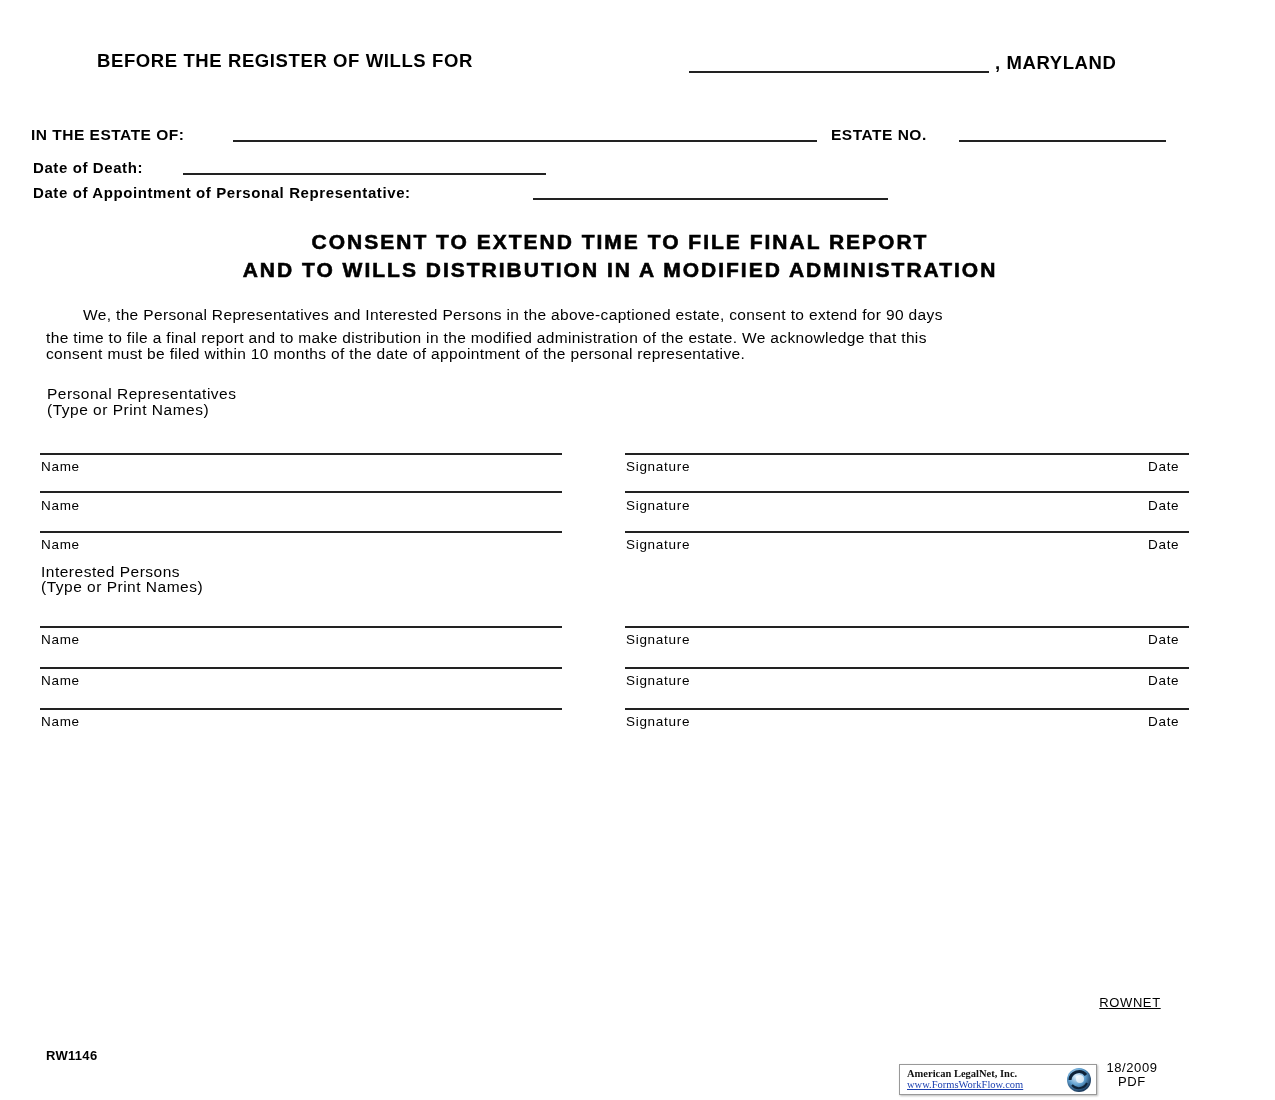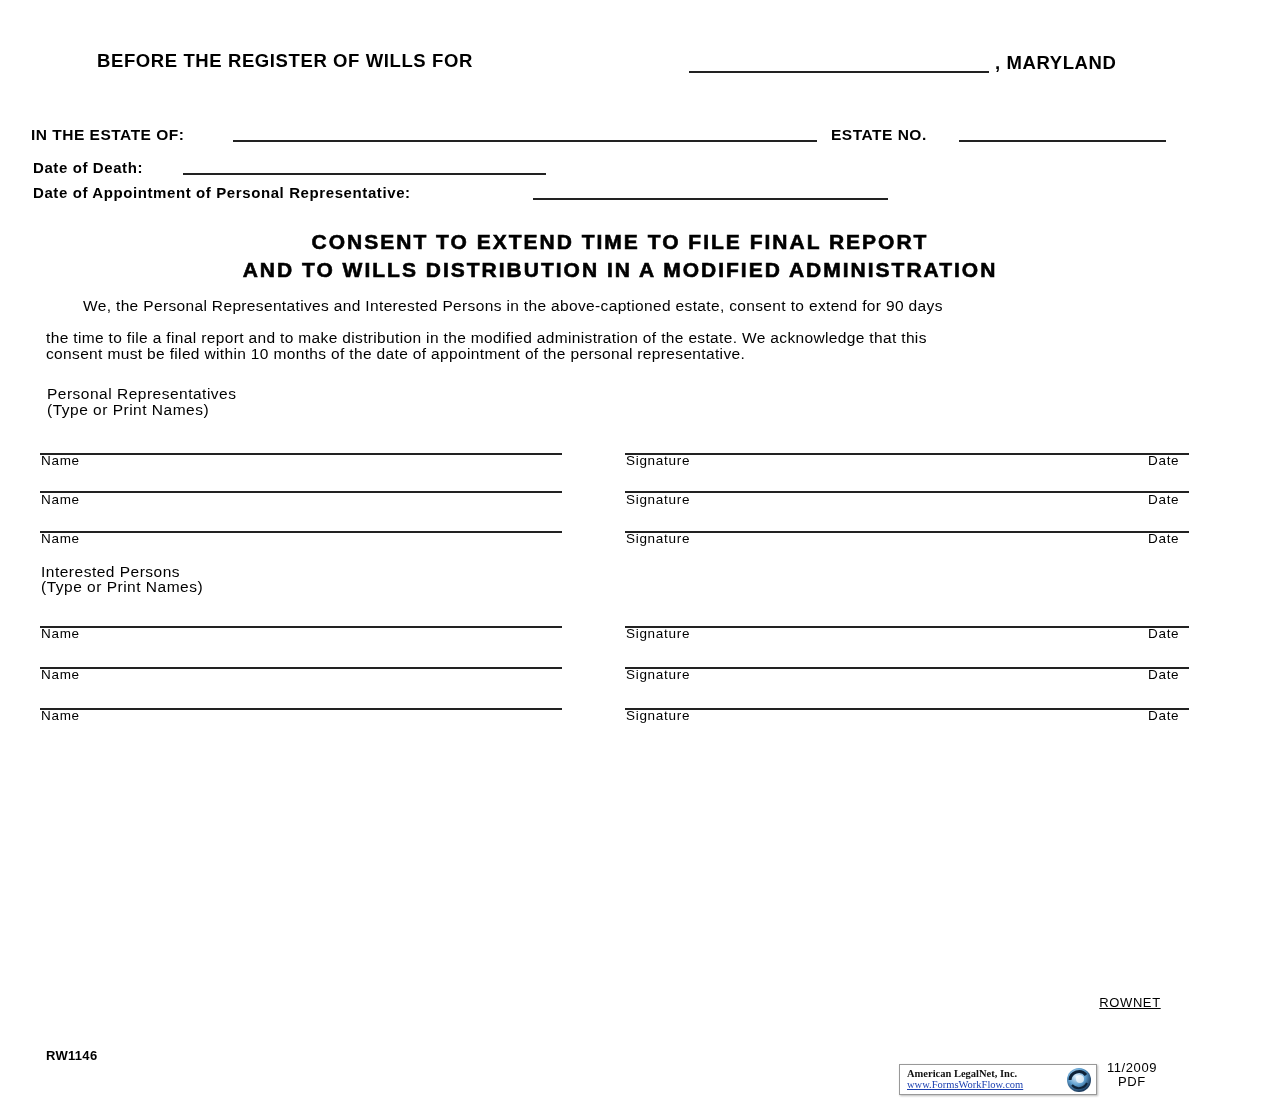--- a/index.html
+++ b/index.html
@@ -7,21 +7,21 @@
            font-family: "Liberation Sans", "DejaVu Sans", sans-serif; color: #000; }
     .abs { position: absolute; white-space: nowrap; }
     .blank { position: absolute; border-bottom: 2px solid #222; height: 0; }
     .hdr { font-size: 18.5px; font-weight: bold; letter-spacing: 0.6px; }
     .cap-bold { font-size: 15.5px; font-weight: bold; letter-spacing: 0.5px; }
     .sm-bold { font-size: 15px; font-weight: bold; letter-spacing: 0.6px; }
     .title { font-size: 21px; font-weight: 900; letter-spacing: 2px; width: 1240px; left: 0; text-align: center; -webkit-text-stroke: 0.6px #000; }
     .para { font-size: 15.5px; line-height: 16px; letter-spacing: 0.35px; }
     .section-label { font-size: 15.5px; letter-spacing: 0.5px; line-height: 16px; }
     .sigline { position: absolute; border-top: 2px solid #222; height: 0; }
-    .lbl { position: absolute; font-size: 13.5px; letter-spacing: 0.7px; }
+    .lbl { position: absolute; font-size: 13.5px; letter-spacing: 0.7px; margin-top: 6px; }
     .footer-code { font-size: 13px; font-weight: bold; letter-spacing: 0.3px; padding-left: 8px; }
     .footer-right { font-size: 13px; letter-spacing: 0.6px; text-align: center; line-height: 13px; }
     .logo-box { position: absolute; left: 899px; top: 1064px; width: 196px; height: 29px;
                 border: 1px solid #999; border-radius: 0; background: #fff; box-shadow: 1px 1px 2px #bbb; }
     .logo-name { position: absolute; left: 7px; top: 3px; font-family: "Liberation Serif", serif;
                  font-size: 10.5px; font-weight: bold; color: #111; }
     .logo-url { position: absolute; left: 7px; top: 14px; font-family: "Liberation Serif", serif;
                 font-size: 10.5px; color: #1a3fb0; text-decoration: underline; }
     .logo-globe { position: absolute; right: 4px; top: 2px; width: 26px; height: 26px; }
   </style>
@@ -39,21 +39,21 @@
 
 <div class="abs sm-bold" style="left:33px; top:159px;">Date of Death:</div>
 <div class="blank" style="left:183px; top:173px; width:363px;"><span></span></div>
 
 <div class="abs sm-bold" style="left:33px; top:184px;">Date of Appointment of Personal Representative:</div>
 <div class="blank" style="left:533px; top:198px; width:355px;"><span></span></div>
 
 <div class="abs title" style="top:230px;">CONSENT TO EXTEND TIME TO FILE FINAL REPORT</div>
 <div class="abs title" style="top:258px;">AND TO WILLS DISTRIBUTION IN A MODIFIED ADMINISTRATION</div>
 
-<div class="abs para" style="left:83px; top:298px;">We, the Personal Representatives and Interested Persons in the above-captioned estate, consent to extend for 90 days</div>
+<div class="abs para" style="left:83px; top:307px;">We, the Personal Representatives and Interested Persons in the above-captioned estate, consent to extend for 90 days</div>
 <div class="abs para" style="left:46px; top:330px;">the time to file a final report and to make distribution in the modified administration of the estate.  We acknowledge that this</div>
 <div class="abs para" style="left:46px; top:346px;">consent must be filed within 10 months of the date of appointment of the personal representative.</div>
 
 <div class="abs section-label" style="left:47px; top:386px;">Personal Representatives</div>
 <div class="abs section-label" style="left:47px; top:402px;">(Type or Print Names)</div>
 
 <div class="sigline" style="left:40px; top:453px; width:522px;"></div>
 <div class="lbl" style="left:41px; top:453px;">Name</div>
 <div class="sigline" style="left:625px; top:453px; width:564px;"></div>
 <div class="lbl" style="left:626px; top:453px;">Signature</div>
@@ -88,21 +88,21 @@
 
 <div class="sigline" style="left:40px; top:708px; width:522px;"></div>
 <div class="lbl" style="left:41px; top:708px;">Name</div>
 <div class="sigline" style="left:625px; top:708px; width:564px;"></div>
 <div class="lbl" style="left:626px; top:708px;">Signature</div>
 <div class="lbl" style="left:1148px; top:708px;">Date</div>
 
 <div class="abs footer-code" style="left:38px; top:1048px;">RW1146</div>
 
 <div class="abs footer-right" style="left:1080px; top:996px; width:100px;text-decoration:underline;">ROWNET</div>
-<div class="abs footer-right" style="left:1082px; top:1061px; width:100px;">11/2009</div>
+<div class="abs footer-right" style="left:1082px; top:1061px; width:100px;">18/2009</div>
 <div class="abs footer-right" style="left:1082px; top:1075px; width:100px;">PDF</div>
 
 <div class="logo-box">
   <span class="logo-name">American LegalNet, Inc.</span>
   <span class="logo-url">www.FormsWorkFlow.com</span>
   <svg class="logo-globe" viewBox="0 0 26 26">
     <defs>
       <radialGradient id="g1" cx="40%" cy="35%" r="65%">
         <stop offset="0%" stop-color="#e8f4ff"></stop>
         <stop offset="55%" stop-color="#5f9fcf"></stop>

